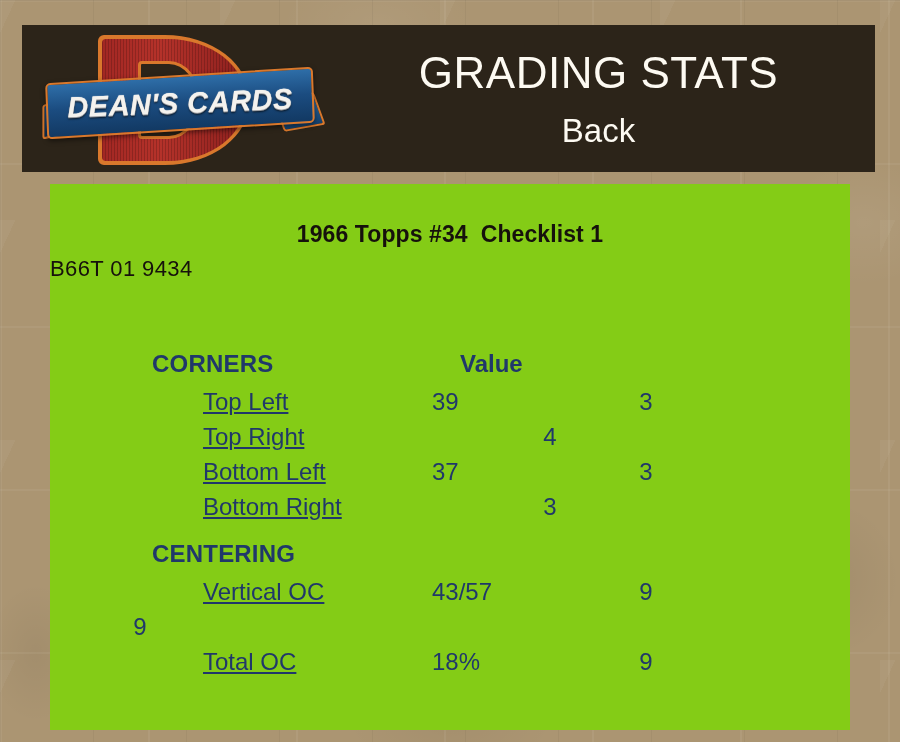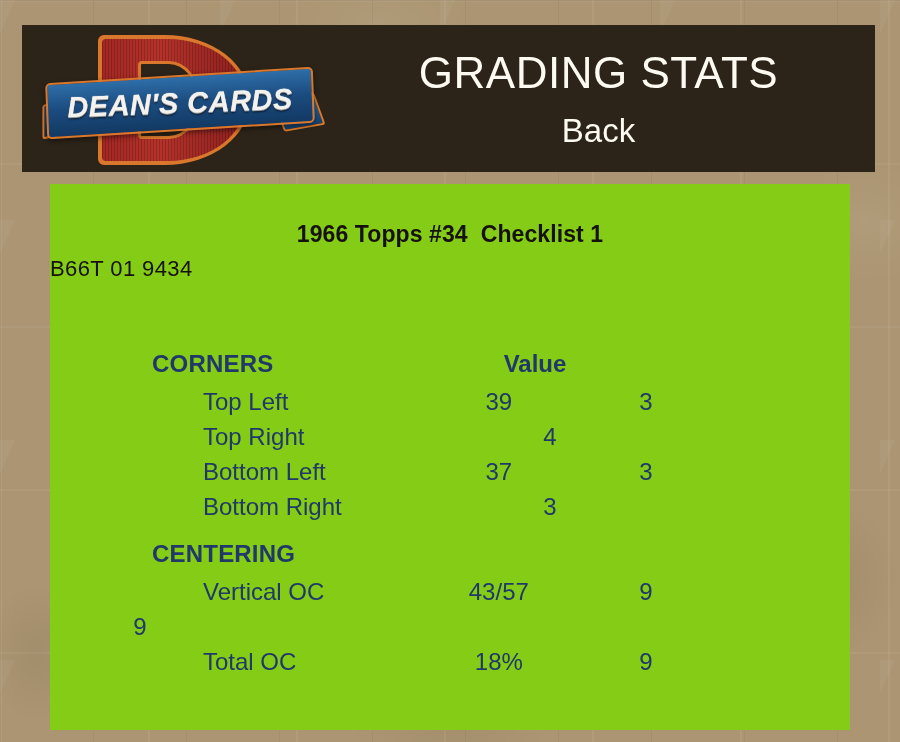--- a/index.html
+++ b/index.html
@@ -235,24 +235,25 @@
     font-size: 24px;
   }
   .stat-row.section .col-label {
     padding-left: 102px;
     font-weight: bold;
     font-size: 24px;
     letter-spacing: .2px;
   }
   .stat-row.data .col-label {
     padding-left: 153px;
+    text-decoration: underline;
   }
   .col-value {
     width: 150px;
-    text-align: center;
+    text-align: left;
     font-size: 24px;
   }
   .col-grade {
     width: 180px;
     text-align: center;
     font-size: 24px;
   }
   .stat-row.section .col-value,
   .stat-row.section .col-grade {
     font-weight: bold;

